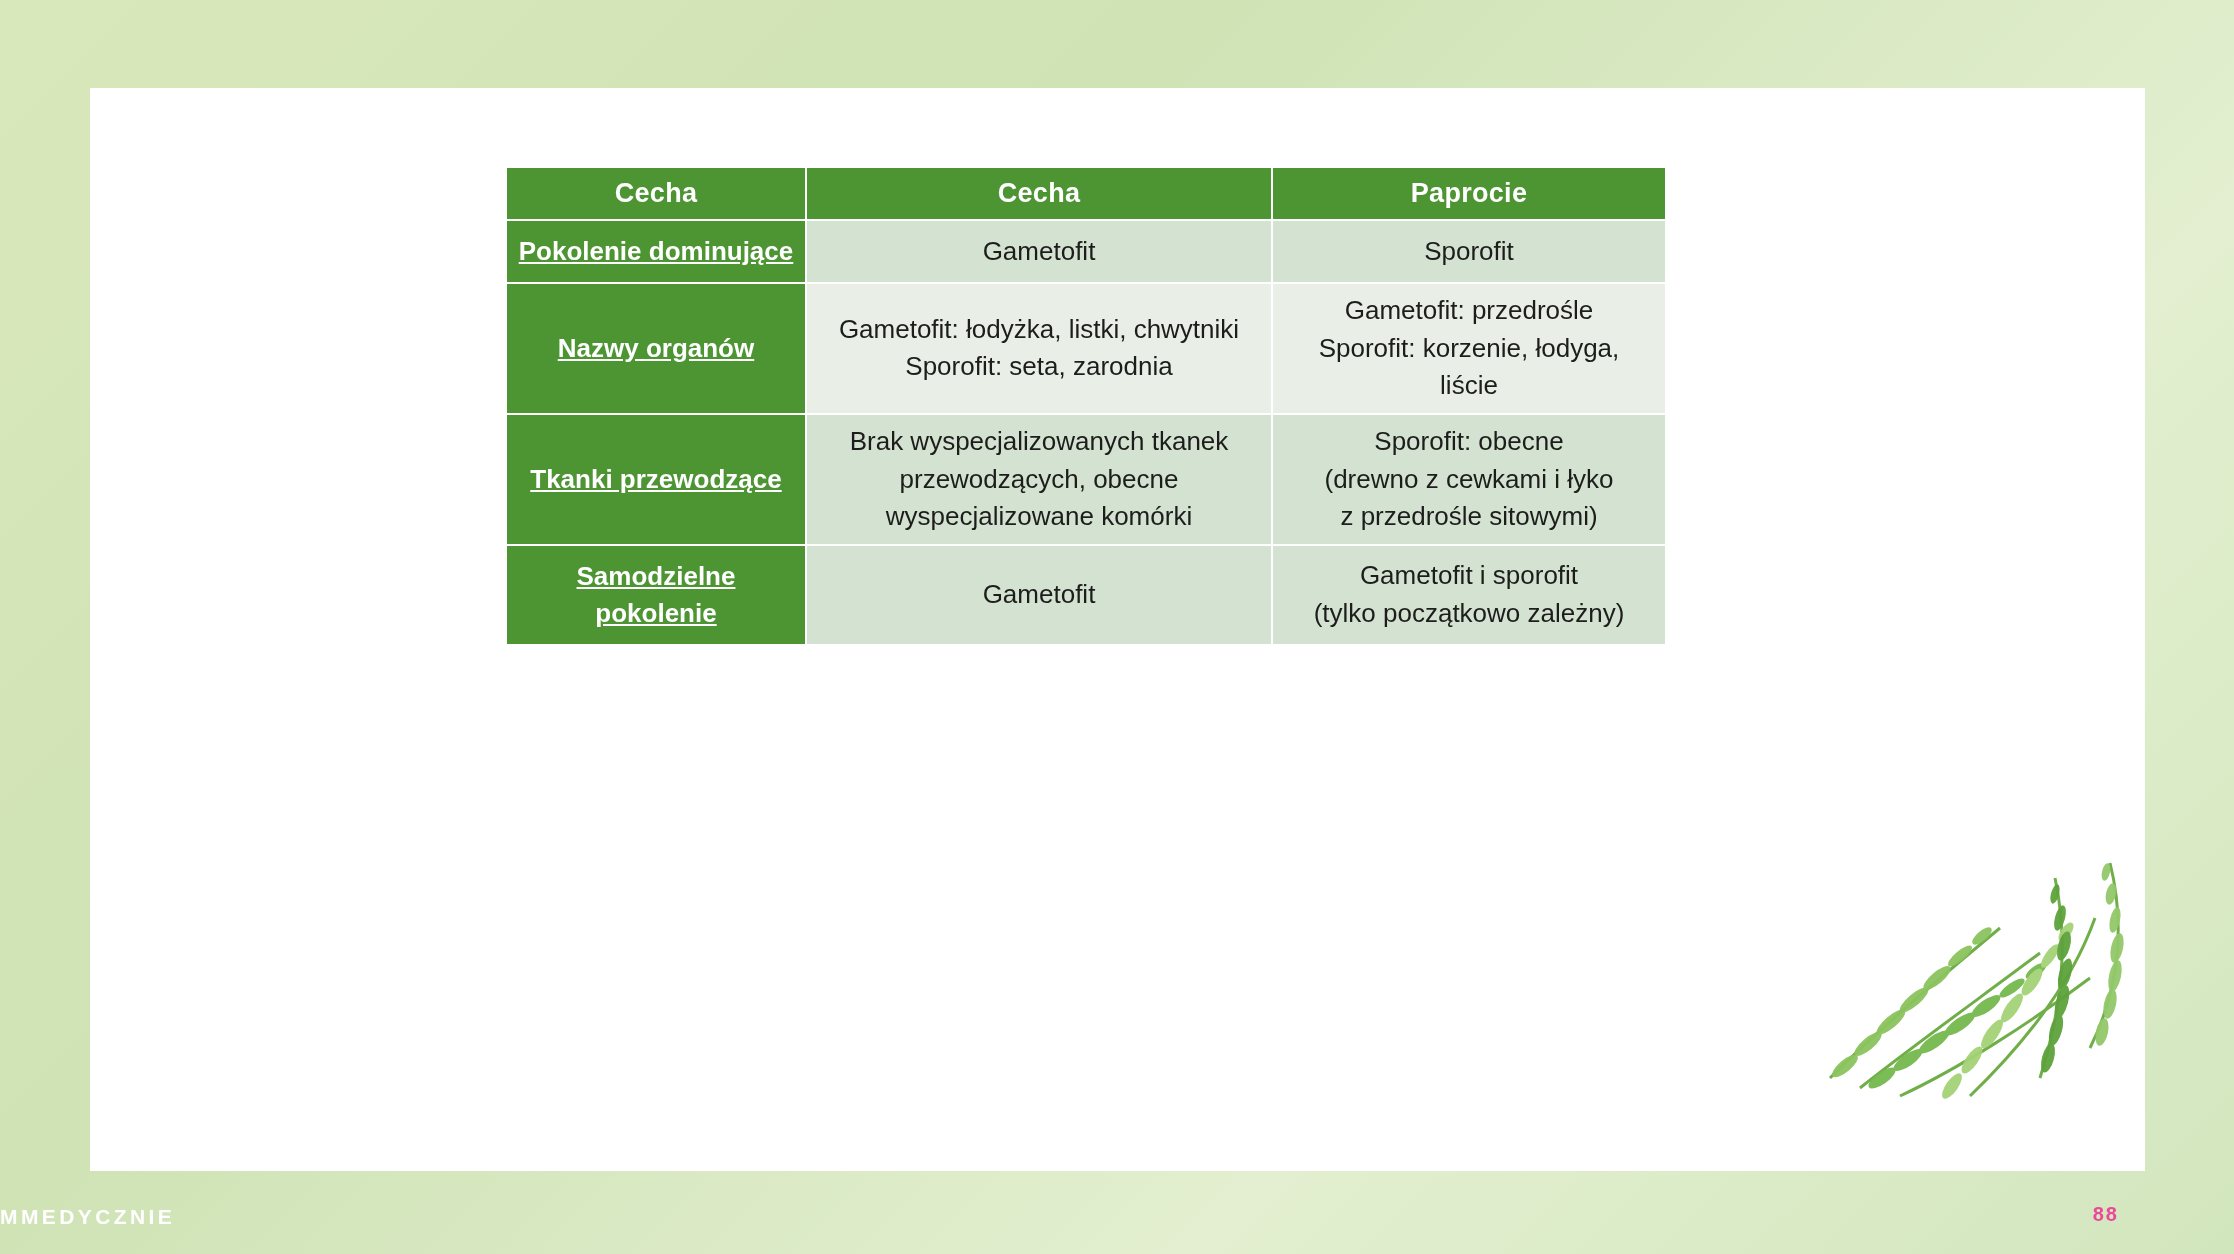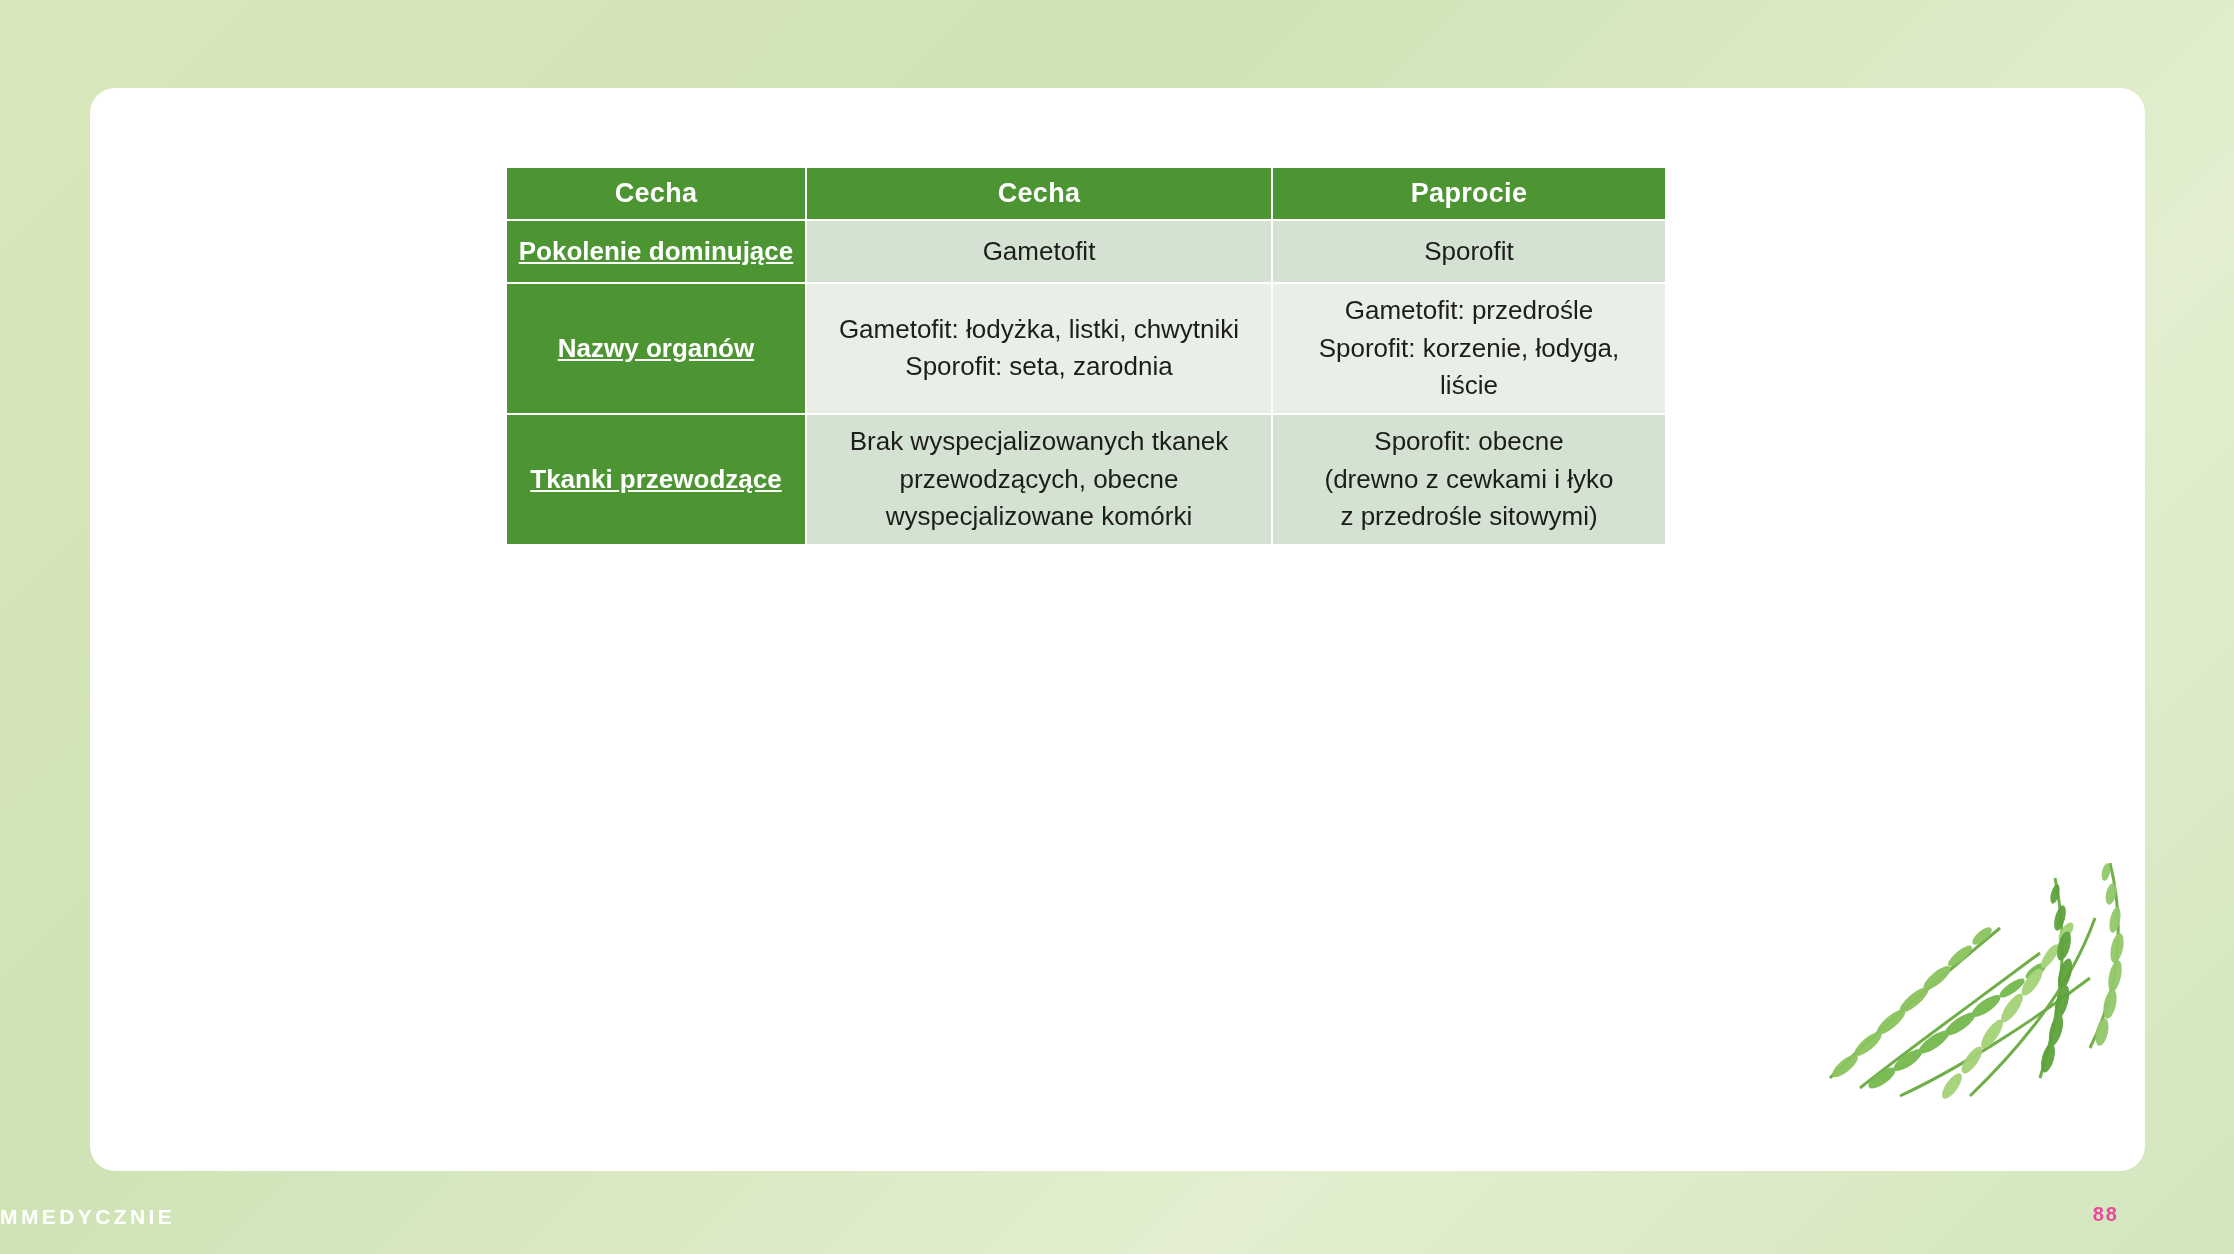--- a/index.html
+++ b/index.html
@@ -15,21 +15,20 @@
     position: relative;
   }
 
   .slide-canvas {
     position: absolute;
     left: 90px;
     top: 88px;
     width: 2055px;
     height: 1083px;
     background: #ffffff;
-    border-radius: 25px;
   }
 
   .table-wrap {
     position: absolute;
     left: 415px;
     top: 78px;
     width: 1160px;
   }
 
   table.comparison {
@@ -162,20 +161,30 @@
             <span class="cell-line">Brak wyspecjalizowanych tkanek przewodzących, obecne wyspecjalizowane komórki</span>
           </td>
           <td class="shade-a">
             <span class="cell-line">Sporofit: obecne</span>
             <span class="cell-line">(drewno z cewkami i łyko</span>
             <span class="cell-line">z przedrośle sitowymi)</span>
           </td>
         </tr>
 
 
+        <tr>
+          <th class="rowhead">Samodzielne pokolenie</th>
+          <td class="shade-a">
+            <span class="cell-line">Gametofit</span>
+          </td>
+          <td class="shade-a">
+            <span class="cell-line">Gametofit i sporofit</span>
+            <span class="cell-line">(tylko początkowo zależny)</span>
+          </td>
+        </tr>
 
       </tbody>
     </table>
   </div>
 
   <svg class="fern-art" viewBox="0 0 360 360" aria-hidden="true">
     <g fill="none" stroke="#6fae48" stroke-width="3">
       <path d="M40 330 C 90 280, 150 230, 210 180"></path>
       <path d="M70 340 C 120 300, 190 250, 250 205"></path>
       <path d="M110 348 C 170 320, 240 275, 300 230"></path>

